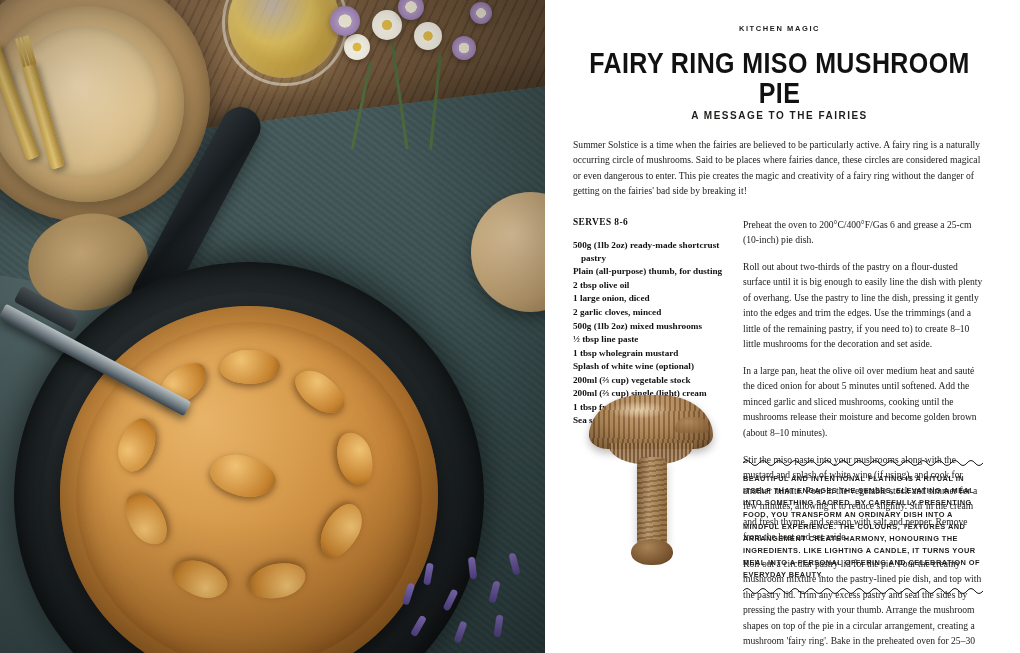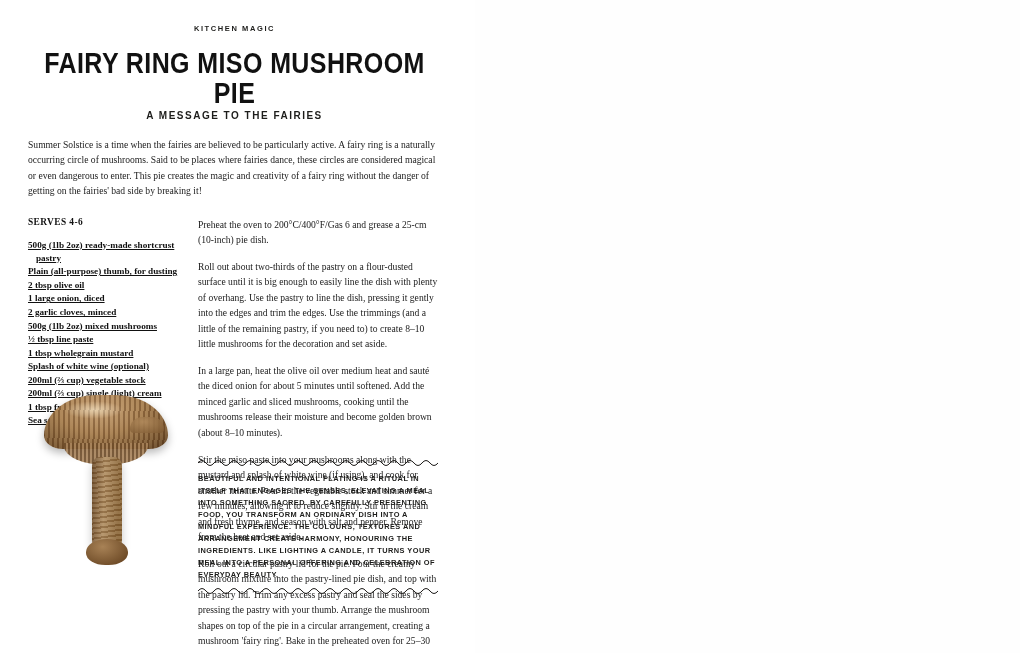--- a/index.html
+++ b/index.html
@@ -8,21 +8,20 @@
     width: 1020px; height: 653px;
     background: #ffffff;
     font-family: "Liberation Serif", serif;
     overflow: hidden;
   }
   .page {
     position: relative;
     width: 1020px; height: 653px;
     display: flex;
     background: #fefefe;
-    flex-direction: column;
   }
 
   
   .photo-page {
     position: relative;
     width: 545px; height: 653px;
     overflow: hidden;
     background: #5d6b6b;
   }
   
@@ -262,21 +261,20 @@
     color: #111;
     margin-bottom: 12px;
   }
   .ingredients {
     list-style: none;
     margin: 0; padding: 0;
     font-weight: bold;
     font-size: 9.2px;
     line-height: 1.42;
     color: #111;
-    text-decoration: underline;
   }
   .ingredients li { margin-bottom: 0.5px; }
   .ingredients li .note {
     display: block;
     font-weight: bold;
     padding-left: 8px;
   }
   .method p {
     font-size: 9.6px;
     line-height: 1.62;
@@ -439,21 +437,21 @@
   </div>
 
   <div class="text-page">
     <div class="running-head">KITCHEN MAGIC</div>
     <h1 class="recipe-title">FAIRY RING MISO MUSHROOM PIE</h1>
     <div class="recipe-sub">A MESSAGE TO THE FAIRIES</div>
     <p class="intro">Summer Solstice is a time when the fairies are believed to be particularly active. A fairy ring is a naturally occurring circle of mushrooms. Said to be places where fairies dance, these circles are considered magical or even dangerous to enter. This pie creates the magic and creativity of a fairy ring without the danger of getting on the fairies' bad side by breaking it!</p>
 
     <div class="cols">
       <div class="col-left">
-        <div class="serves">SERVES 4-6</div>
+        <div class="serves">SERVES 8-6</div>
         <ul class="ingredients" id="ingredients-list">
             <li><span>500g (1lb 2oz) ready-made shortcrust</span><span class="note">pastry</span></li>
             <li><span>Plain (all-purpose) thumb, for dusting</span></li>
             <li><span>2 tbsp olive oil</span></li>
             <li><span>1 large onion, diced</span></li>
             <li><span>2 garlic cloves, minced</span></li>
             <li><span>500g (1lb 2oz) mixed mushrooms</span></li>
             <li><span>½ tbsp line paste</span></li>
             <li><span>1 tbsp wholegrain mustard</span></li>
             <li><span>Splash of white wine (optional)</span></li>

